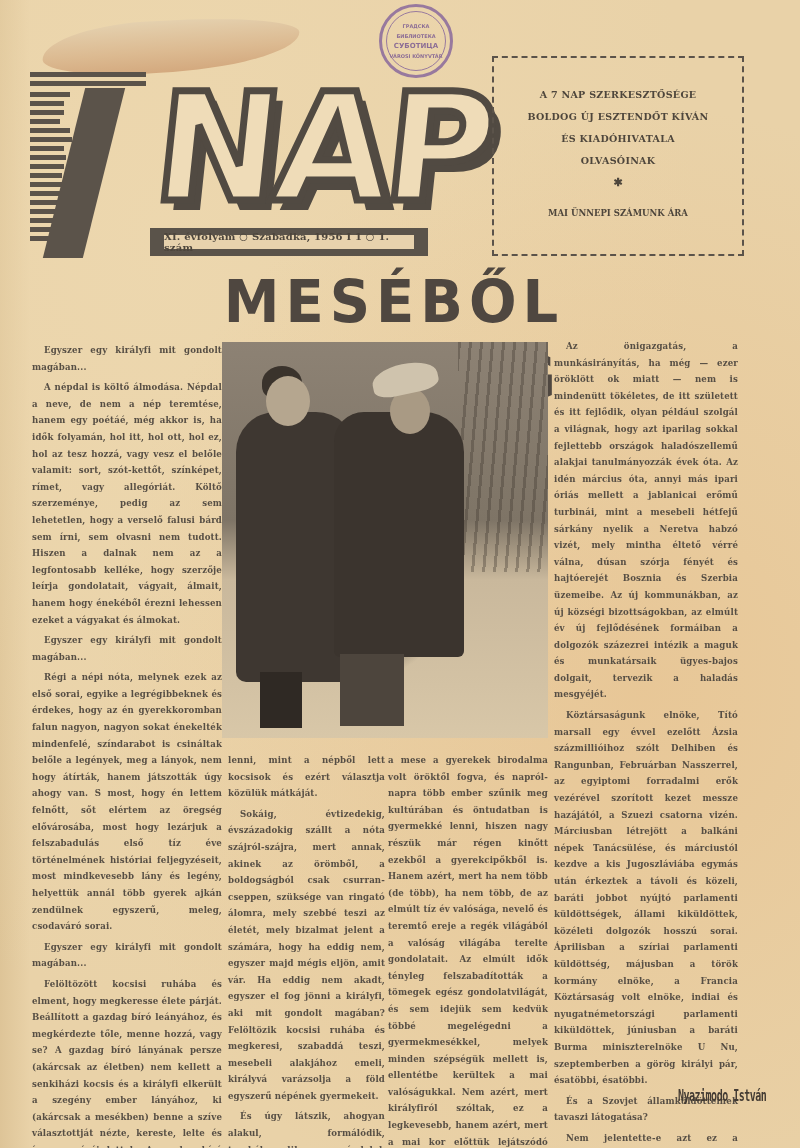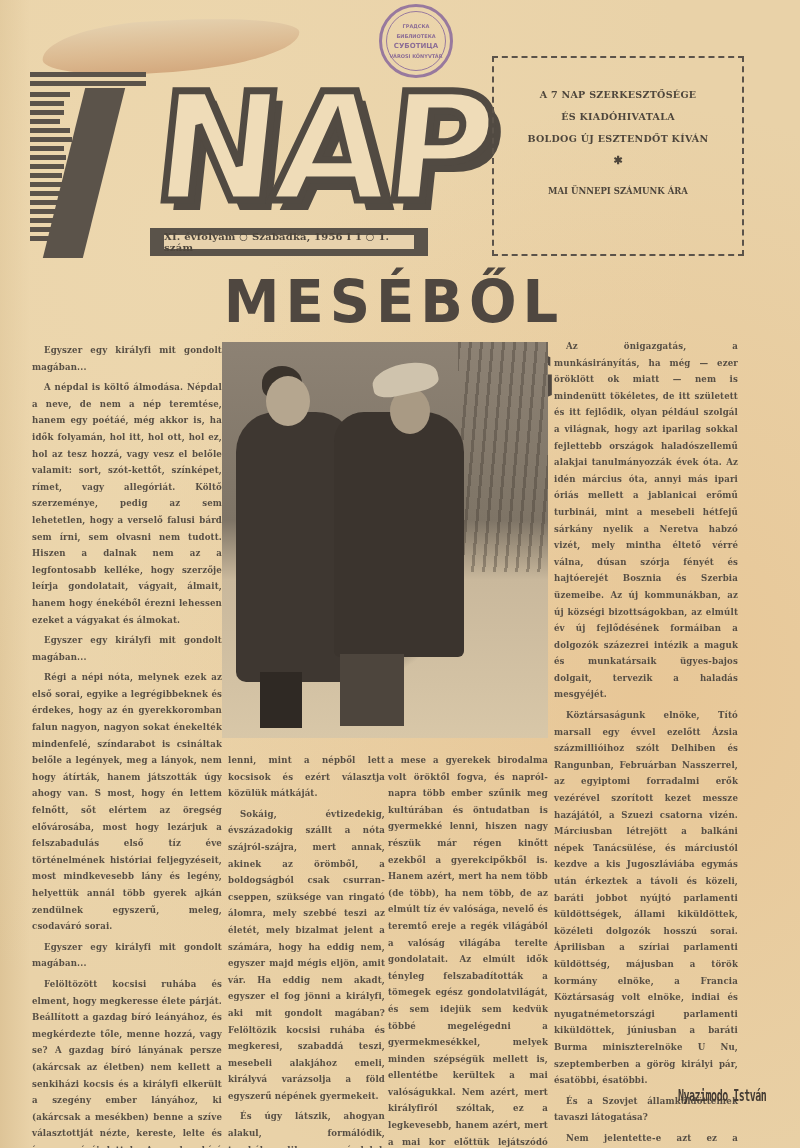--- a/index.html
+++ b/index.html
@@ -154,22 +154,23 @@
     <div class="diag"></div>
   </div>
   <div class="nap-word">NAP</div>
   <div class="dateline">
     <div class="box">XI. évfolyam ○ Szabadka, 1956 I 1 ○ 1. szám</div>
   </div>
 </div>
 
 <div class="notice">
   <span class="line">A 7 NAP SZERKESZTŐSÉGE</span>
+  <span class="line">BOLDOG ÚJ ESZTENDŐT KÍVÁN</span>
   <span class="line">ÉS KIADÓHIVATALA</span>
-  <span class="line">BOLDOG ÚJ ESZTENDŐT KÍVÁN</span>
+  <span class="line">OLVASÓINAK</span>
   <span class="star">✱</span>
   <div class="spacer"></div>
   <span class="price">MAI ÜNNEPI SZÁMUNK ÁRA</span>
 </div>
 
 <div class="headline">MESÉBŐL VALÓSÁG</div>
 
 <div class="col col-left">
   <p>Egyszer egy királyfi mit gondolt magában...</p>
   <p>A népdal is költő álmodása. Népdal a neve, de nem a nép teremtése, hanem egy poétáé, még akkor is, ha idők folyamán, hol itt, hol ott, hol ez, hol az tesz hozzá, vagy vesz el belőle valamit: sort, szót-kettőt, színképet, rímet, vagy allegóriát. Költő szerzeménye, pedig az sem lehetetlen, hogy a verselő falusi bárd sem írni, sem olvasni nem tudott. Hiszen a dalnak nem az a legfontosabb kelléke, hogy szerzője leírja gondolatait, vágyait, álmait, hanem hogy énekéből érezni lehessen ezeket a vágyakat és álmokat.</p>

